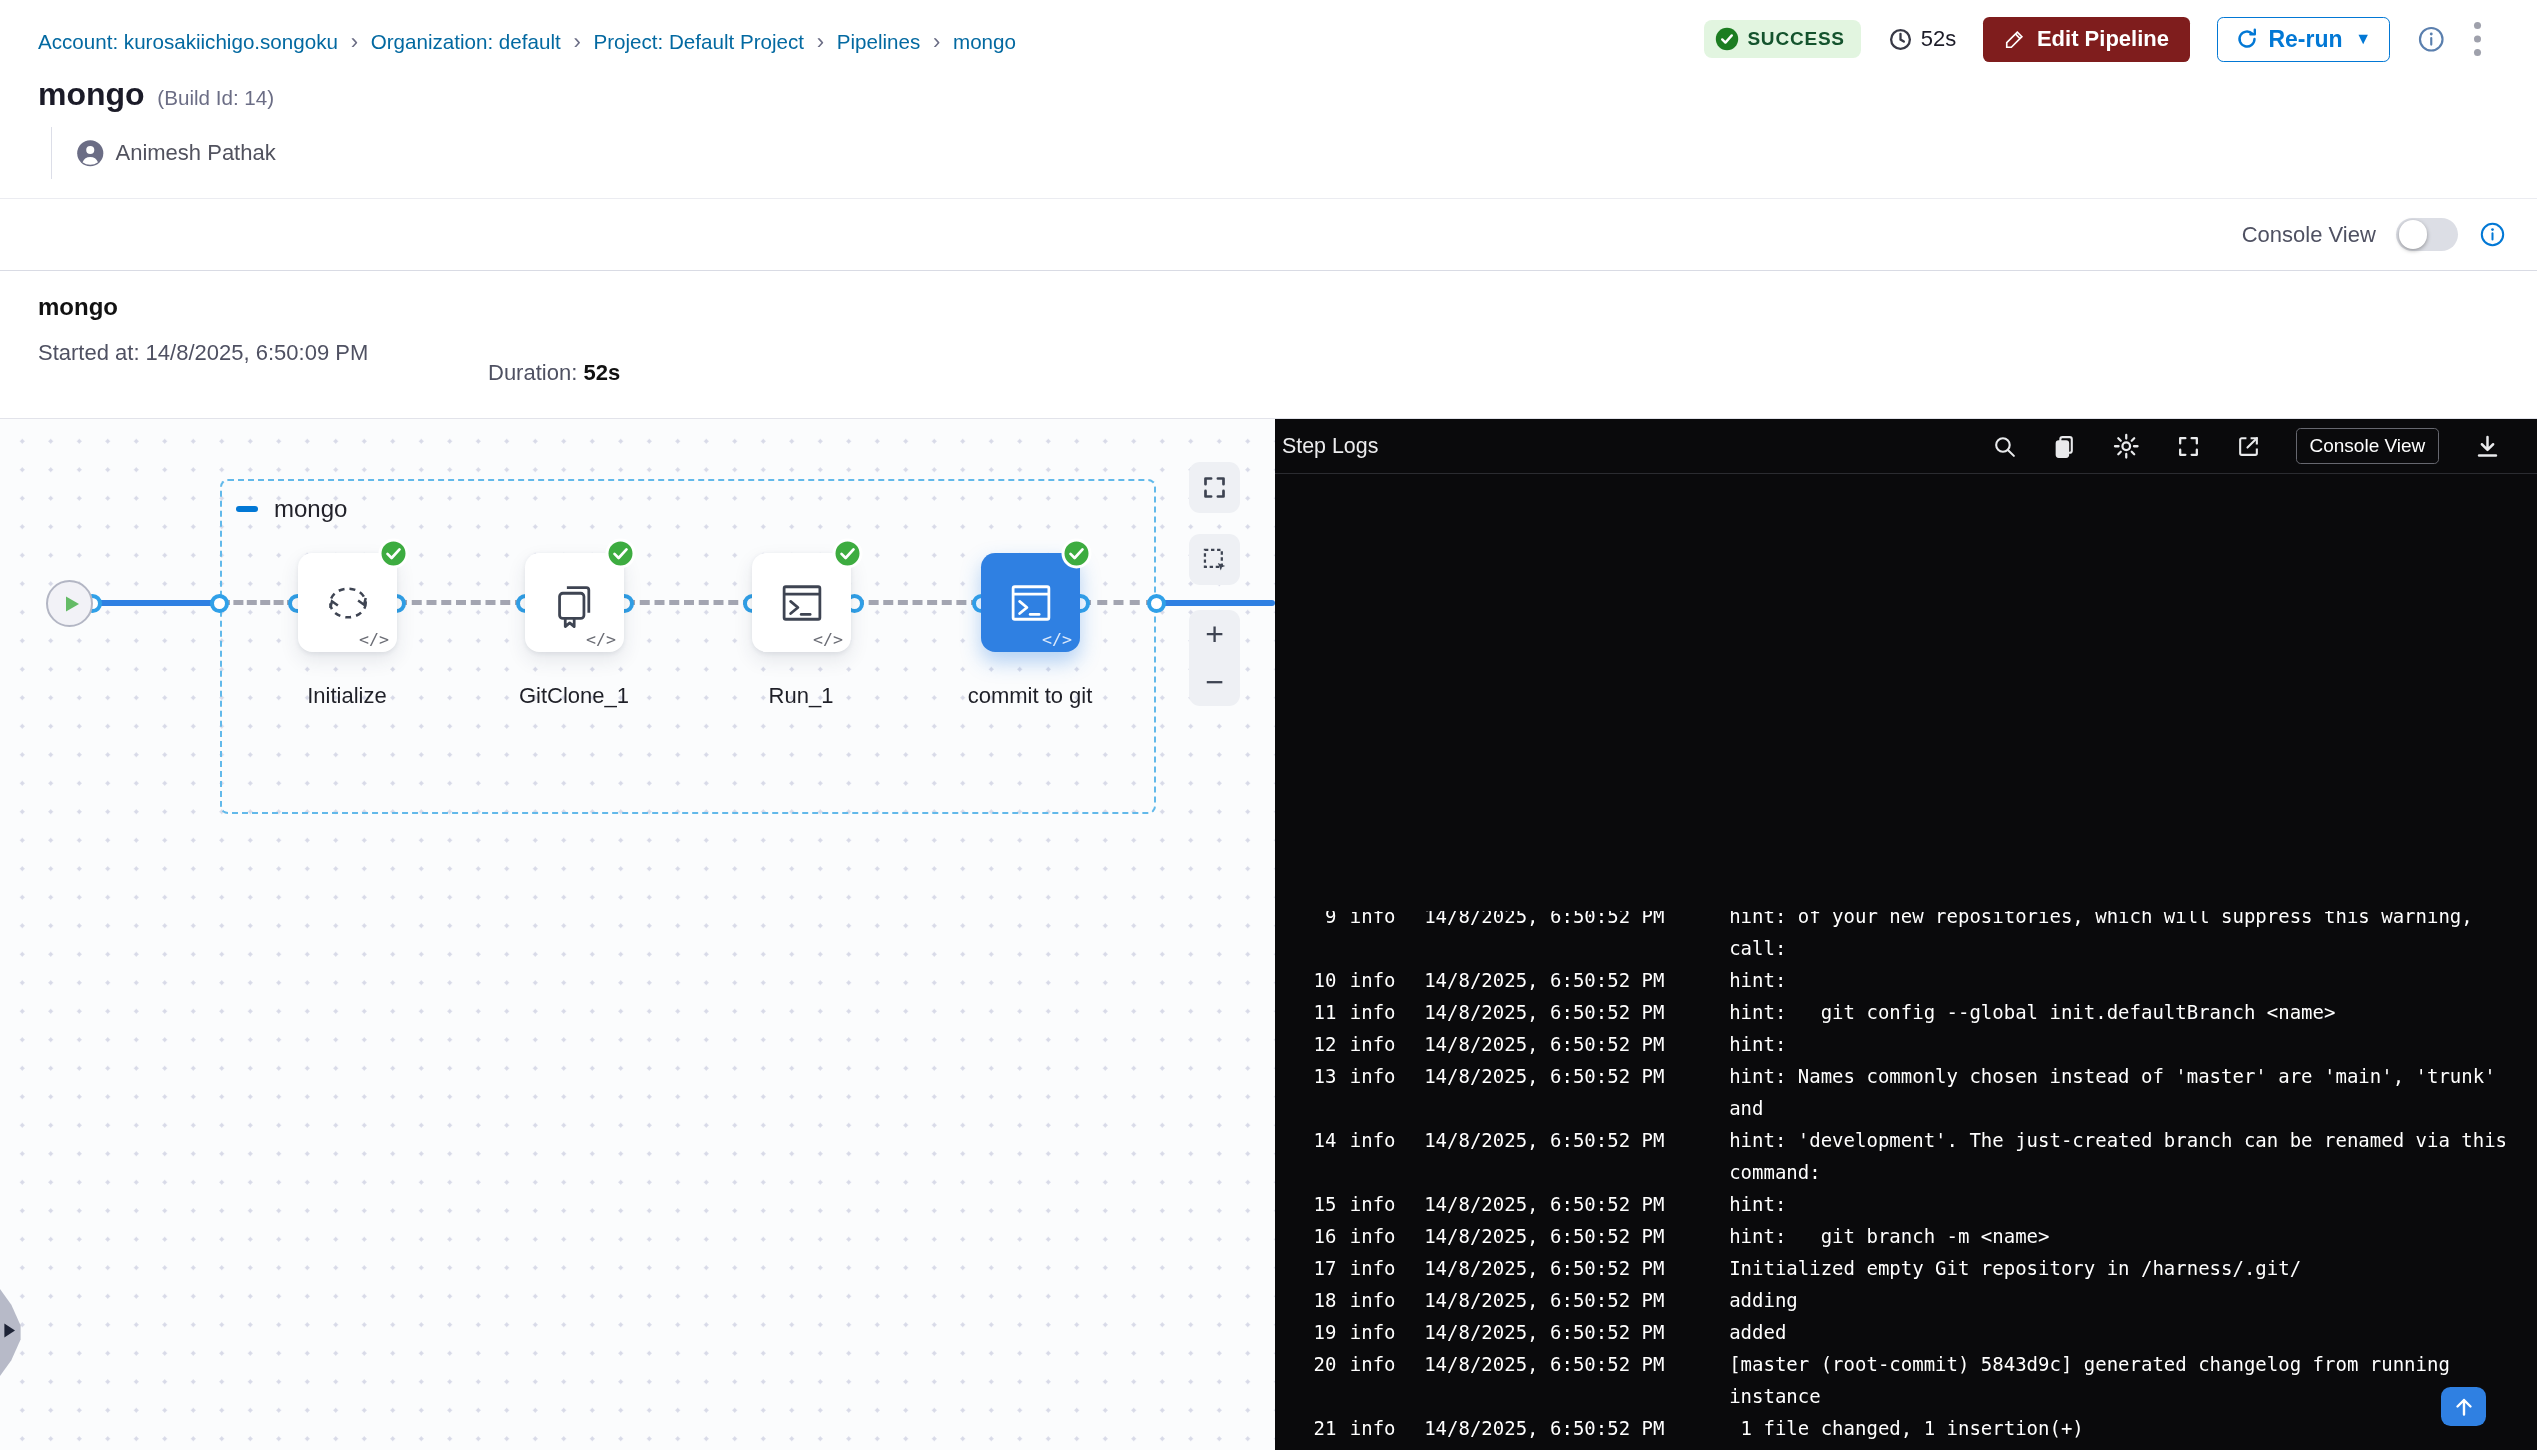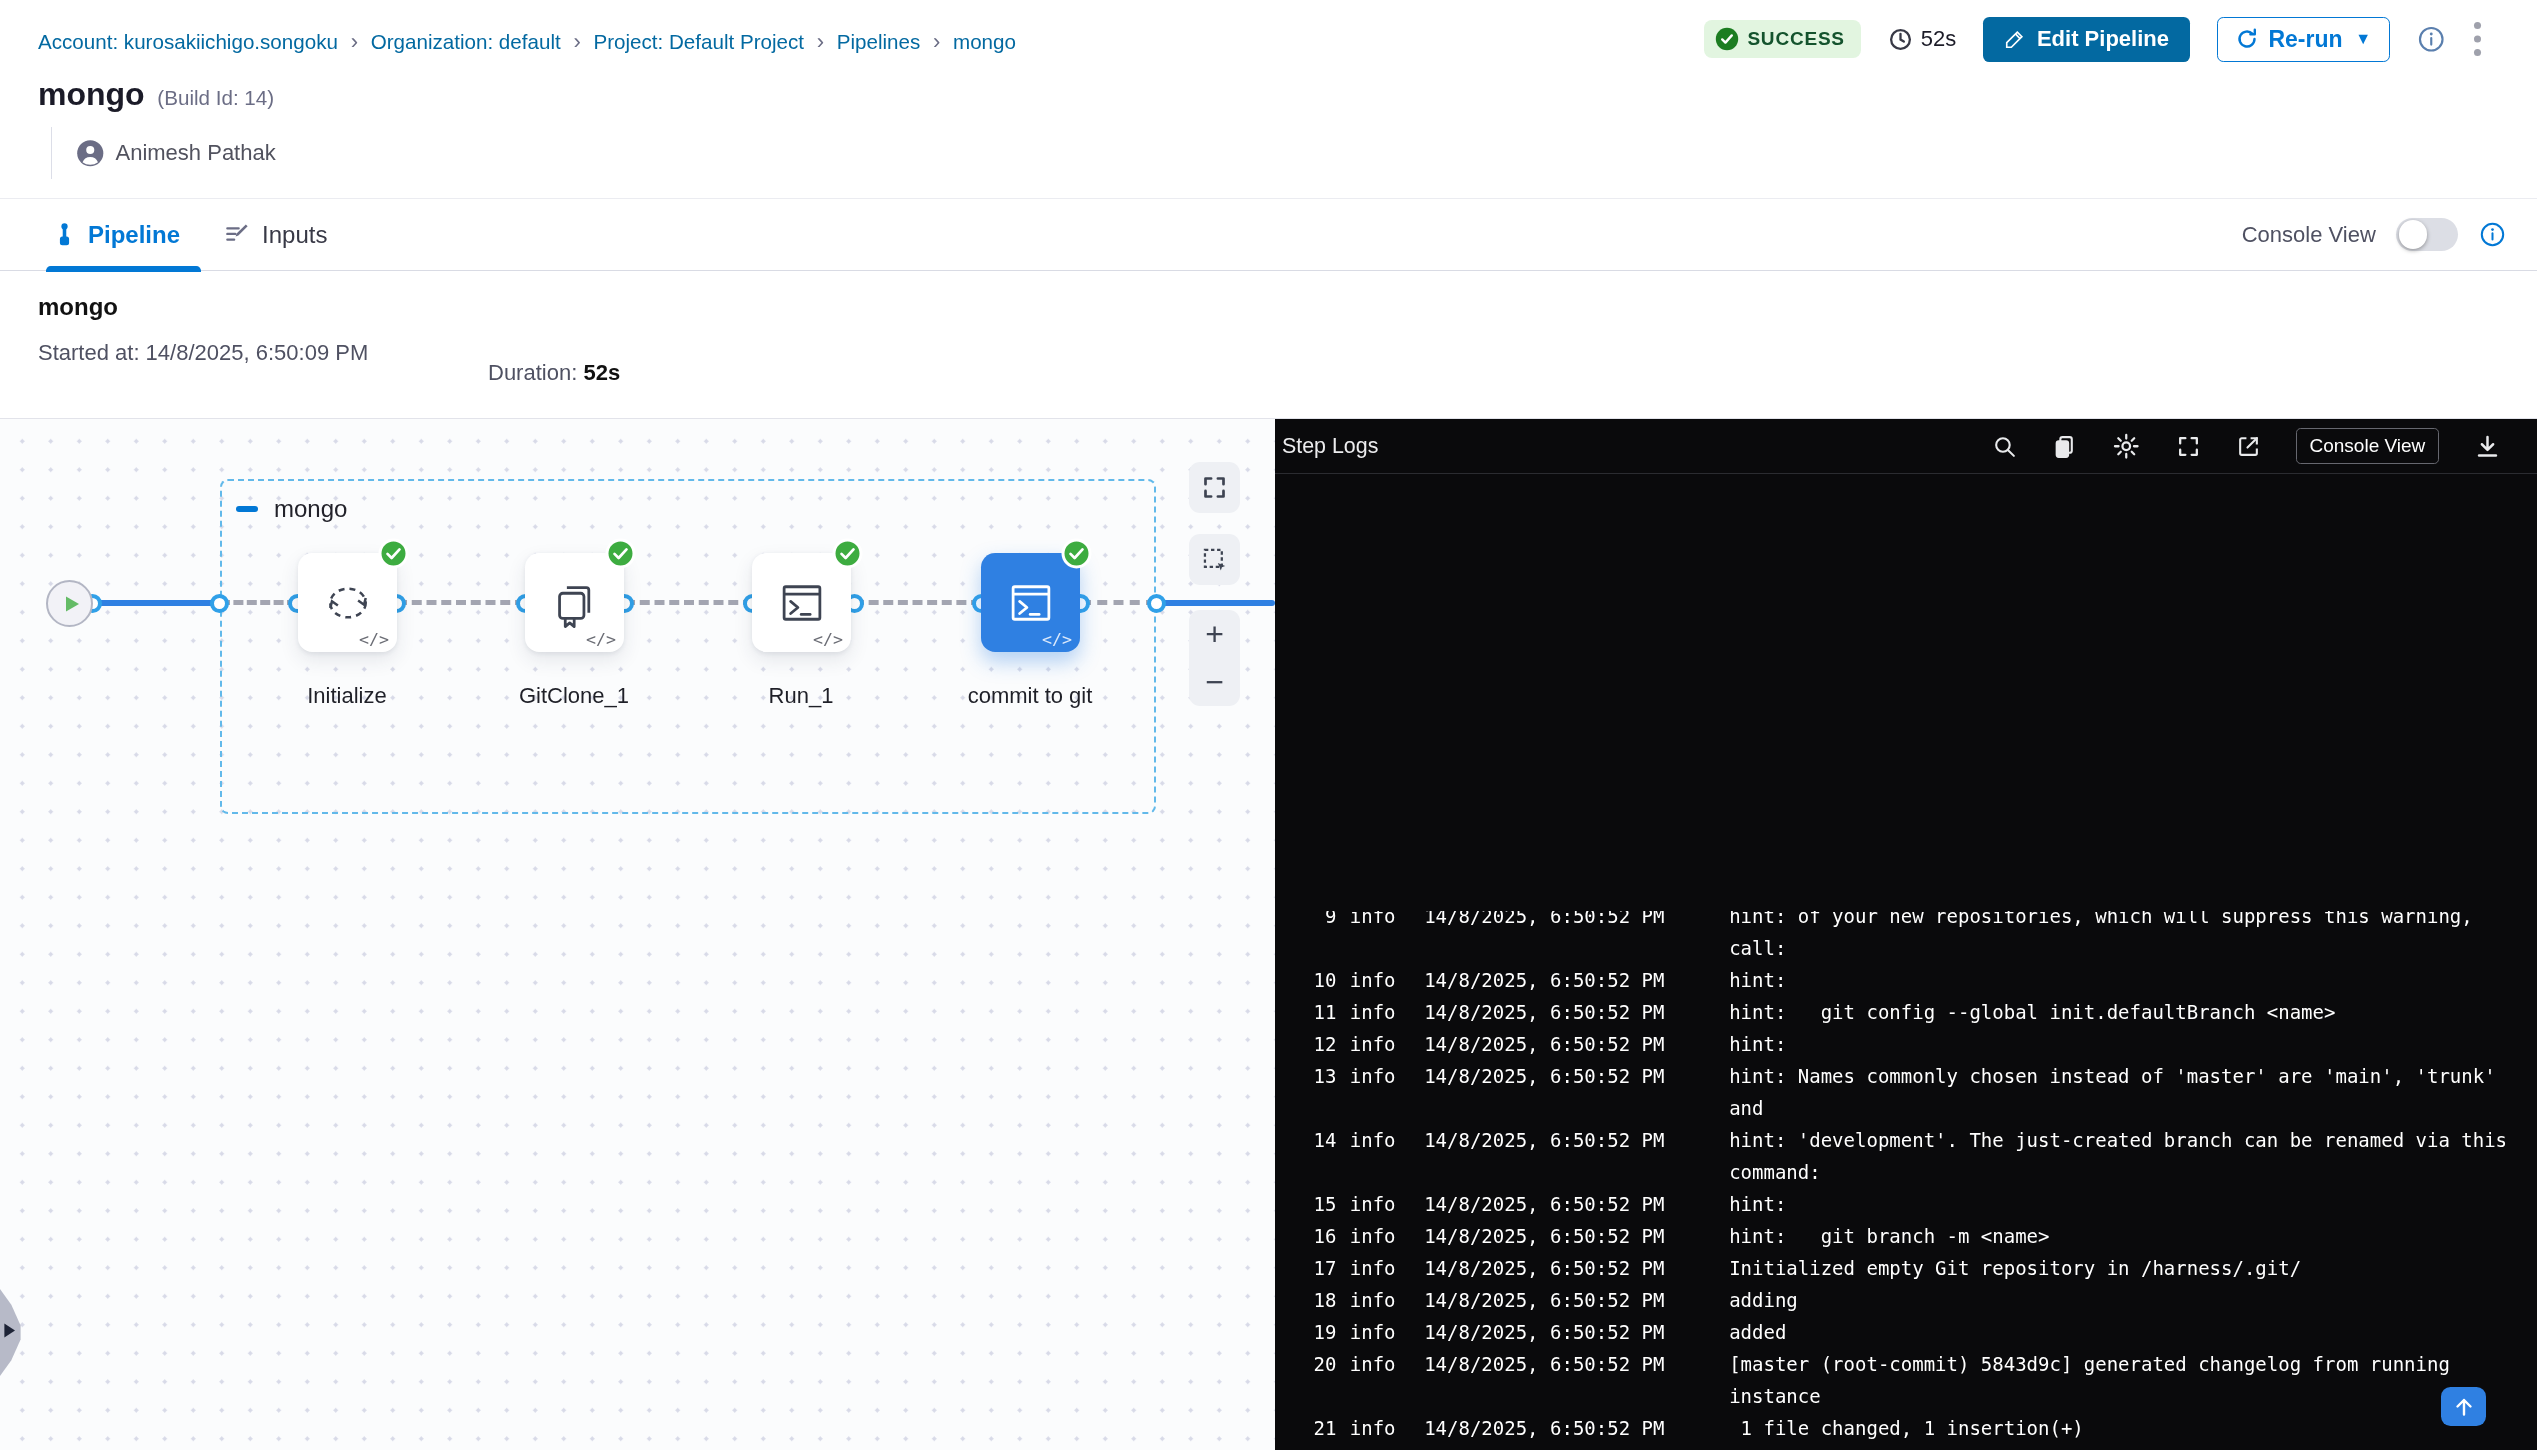--- a/index.html
+++ b/index.html
@@ -10,21 +10,21 @@
   }
   
   .topbar { position:absolute; left:0; top:0; width:100%; height:68px; background:#fff; }
   .crumbs { position:absolute; left:38px; top:28.5px; font-size:20.6px; display:flex; gap:12.7px; align-items:center; white-space:nowrap; }
   .crumbs a { color:#0369a1; text-decoration:none; cursor:pointer; }
   .crumb-sep { color:#6b6d85; font-size:22px; }
   .top-right { position:absolute; right:55px; top:17.4px; height:44px; display:flex; align-items:center; gap:27px; }
   .badge-success { display:flex; align-items:center; gap:8px; background:#e2f5e0; border-radius:8px; padding:7.1px 16px 7.1px 11px;
     color:#14532d; font-weight:bold; font-size:19px; letter-spacing:0.8px; }
   .dur { display:flex; align-items:center; gap:8px; font-size:22px; color:#1c1c28; }
-  .btn-primary { display:flex; align-items:center; gap:11px; background:#0369a1; color:#fff; font-size:22px; font-weight:600;
+  .btn-primary { display:flex; align-items:center; gap:11px; background:#7f1d1d; color:#fff; font-size:22px; font-weight:600;
     border:none; border-radius:6.3px; padding:9.5px 20.6px; cursor:pointer; }
   .btn-outline { display:flex; align-items:center; gap:9.5px; background:#fff; color:#0278d5; font-size:23px; font-weight:600;
     border:1.6px solid #0278d5; border-radius:6.3px; padding:8px 17.4px; cursor:pointer; }
   .caret { font-size:16px; margin-left:3.2px; }
   .icon-btn { background:none; border:none; cursor:pointer; display:flex; align-items:center; }
   
   .title-row { position:absolute; left:38px; top:76px; display:flex; align-items:baseline; gap:12.7px; }
   .pipe-title { font-size:32px; font-weight:bold; color:#1b1b28; }
   .build-id { font-size:20.6px; color:#6b6d85; }
   .author-row { position:absolute; left:51px; top:127px; height:52px; border-left:1.6px solid #dcdee8; display:flex; align-items:center; padding-left:24px; gap:11px; }
@@ -163,38 +163,20 @@
 <div class="author-row">
   <svg width="28.5" height="28.5" viewBox="0 0 24 24">
       <circle cx="12" cy="12" r="11" fill="#6b6d85"></circle>
       <circle cx="12" cy="9.3" r="3.4" fill="#fff"></circle>
       <path d="M5.5 19.5a7 7 0 0 1 13 0 11 11 0 0 1-13 0z" fill="#fff"></path>
     </svg>
   <span class="author-name">Animesh Pathak</span>
 </div>
 
 <div class="tabbar">
-  <div class="tabs">
-    <div class="tab active">
-      <svg width="25" height="25" viewBox="0 0 24 24" fill="#0278d5">
-          <circle cx="12" cy="4.2" r="3"></circle>
-          <rect x="10.3" y="5.5" width="3.4" height="9.5" rx="1.2"></rect>
-          <rect x="7.6" y="14" width="8.8" height="8.4" rx="2.4"></rect>
-        </svg>
-      <span>Pipeline</span>
-      <div class="tab-underline"></div>
-    </div>
-    <div class="tab inactive">
-      <svg width="27" height="27" viewBox="0 0 24 24" fill="none" stroke="#6b6d85" stroke-width="2.1">
-          <path d="M3 6.5h10M3 11.5h7M3 16.5h6" stroke-linecap="round"></path>
-          <path d="M21 4.6l-1.6-1.6-8.2 8.2-.9 2.5 2.5-.9 8.2-8.2z" fill="#6b6d85" stroke="none"></path>
-        </svg>
-      <span>Inputs</span>
-    </div>
-  </div>
   <div class="tab-right">
     <span class="console-label">Console View</span>
     <div class="toggle">
         <div class="knob"></div>
       </div>
     <button class="icon-btn">
       <svg width="27" height="27" viewBox="0 0 24 24" fill="none" stroke="#0278d5" stroke-width="1.8">
           <circle cx="12" cy="12" r="9.5"></circle>
           <path d="M12 11v5.5" stroke-linecap="round"></path>
           <circle cx="12" cy="7.6" r="1.2" fill="#0278d5" stroke="none"></circle>

